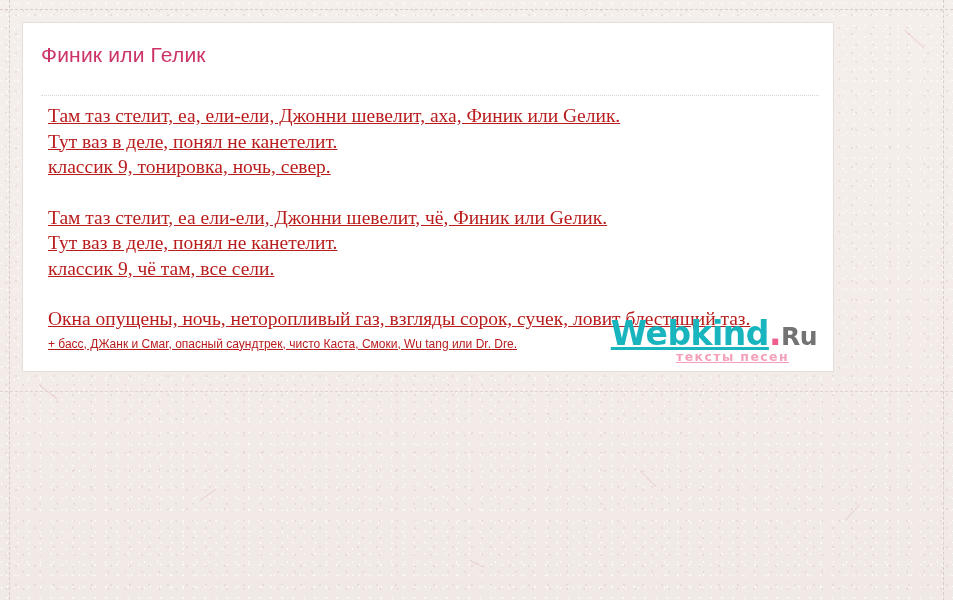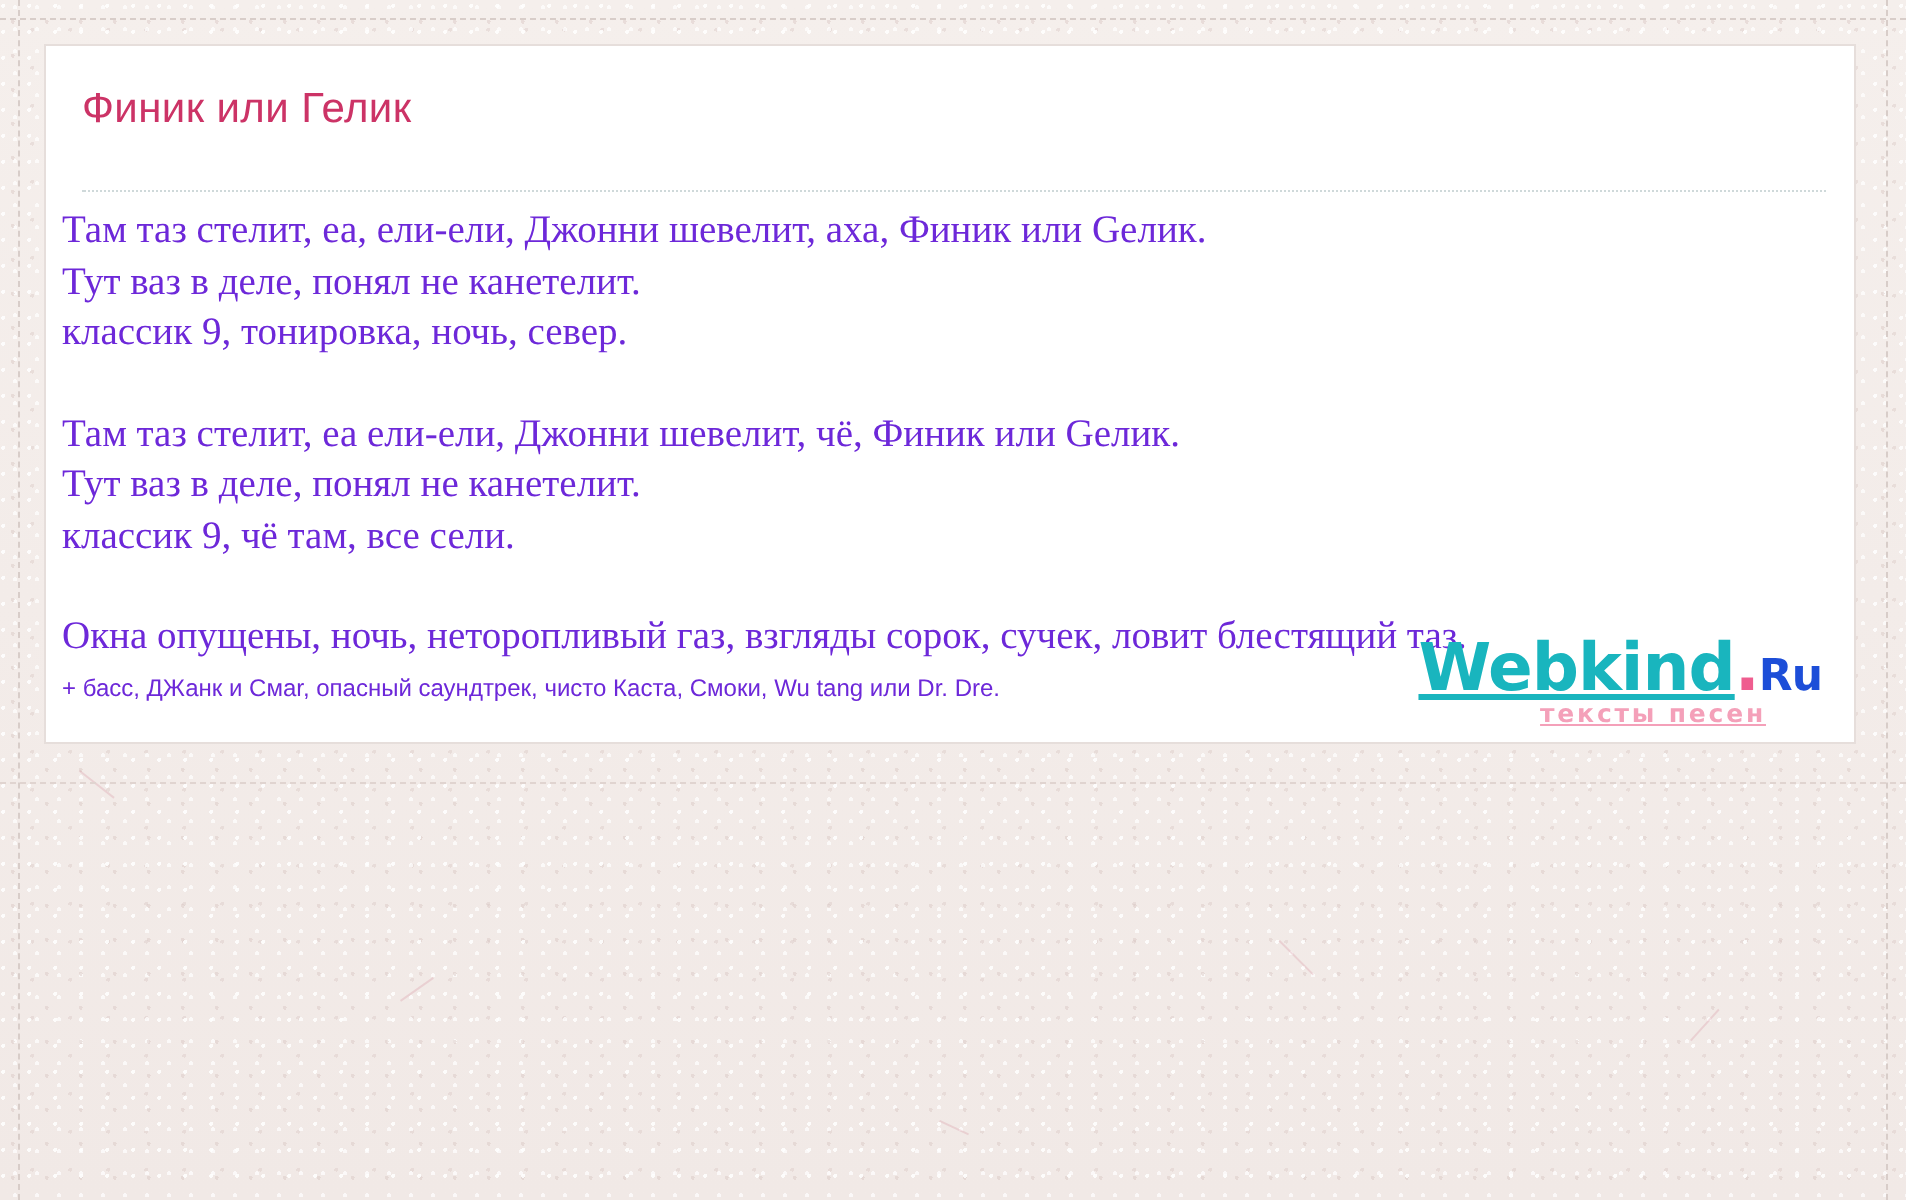--- a/index.html
+++ b/index.html
@@ -57,21 +57,21 @@
     position: absolute;
     left: 0; right: 0; top: 391px;
     border-top: 1px dashed #e0d4d0;
   }
 
   
   #lyrics-card {
     position: absolute;
     left: 22px;
     top: 22px;
-    width: 906px;
+    width: 812px;
     height: 350px;
     background: #ffffff;
     border: 1px solid #e6dedb;
     box-sizing: border-box;
     overflow: hidden;
   }
 
   #song-title {
     position: absolute;
     left: 18px;
@@ -102,28 +102,29 @@
   #header-divider {
     position: absolute;
     left: 18px;
     right: 14px;
     top: 72px;
     border-top: 1px dotted #cfd9da;
   }
 
   #lyrics-body {
     position: absolute;
-    left: 8px;
+    left: 25px;
     top: 80px;
     right: 6px;
     font-family: "Liberation Serif", serif;
     font-size: 19.5px;
     line-height: 25.5px;
-    color: #6d28d9;
+    color: #b91c1c;
     white-space: pre-wrap;
+    text-decoration: underline;
   }
   .lyric-verse {
     margin: 0 0 25px 0;
   }
   .lyric-line {
     white-space: pre;
   }
   .lyric-line.sans {
     font-family: "Liberation Sans", sans-serif;
     font-size: 12px;
@@ -141,21 +142,21 @@
   #wm-wordmark {
     font-family: "DejaVu Sans", sans-serif;
     font-size: 33px;
     font-weight: bold;
     letter-spacing: -0.5px;
     line-height: 1;
     white-space: nowrap;
   }
   #wm-name { color: #19b5be; text-decoration: underline; }
   #wm-dot  { color: #ef5d8f; }
-  #wm-tld  { color: #1d4ed8; font-size: 22px; }
+  #wm-tld  { color: #737373; font-size: 25px; }
   #wm-tagline {
     font-family: "DejaVu Sans", sans-serif;
     font-size: 12.5px;
     font-weight: bold;
     color: #f4a0b9;
     letter-spacing: 1.4px;
     margin-top: 1px;
     margin-right: 28px;
     white-space: nowrap;
     text-decoration: underline;

